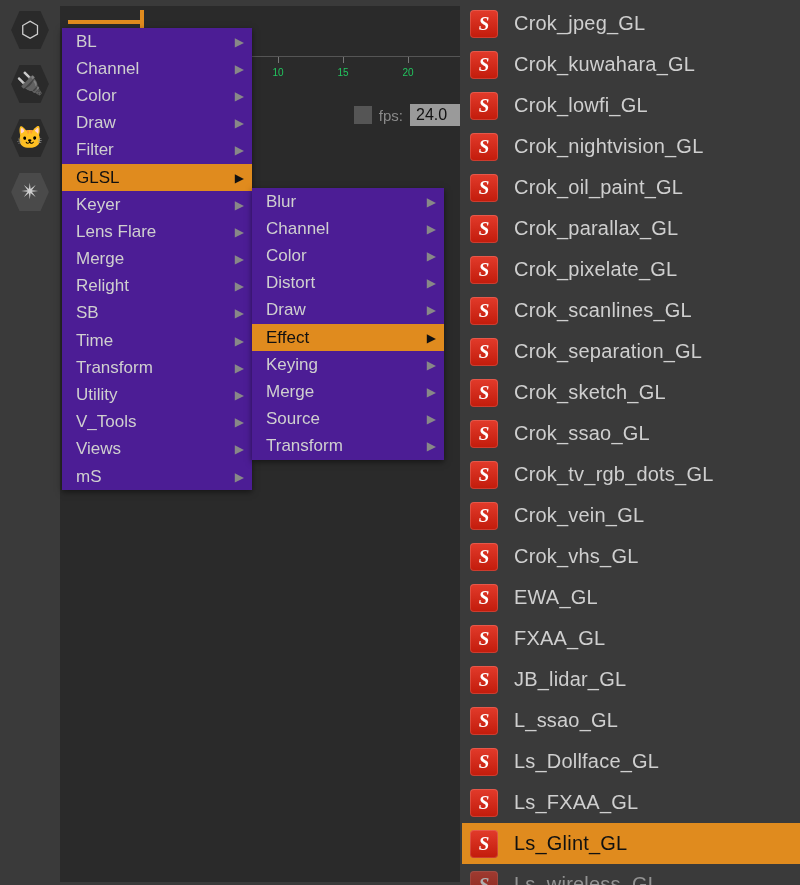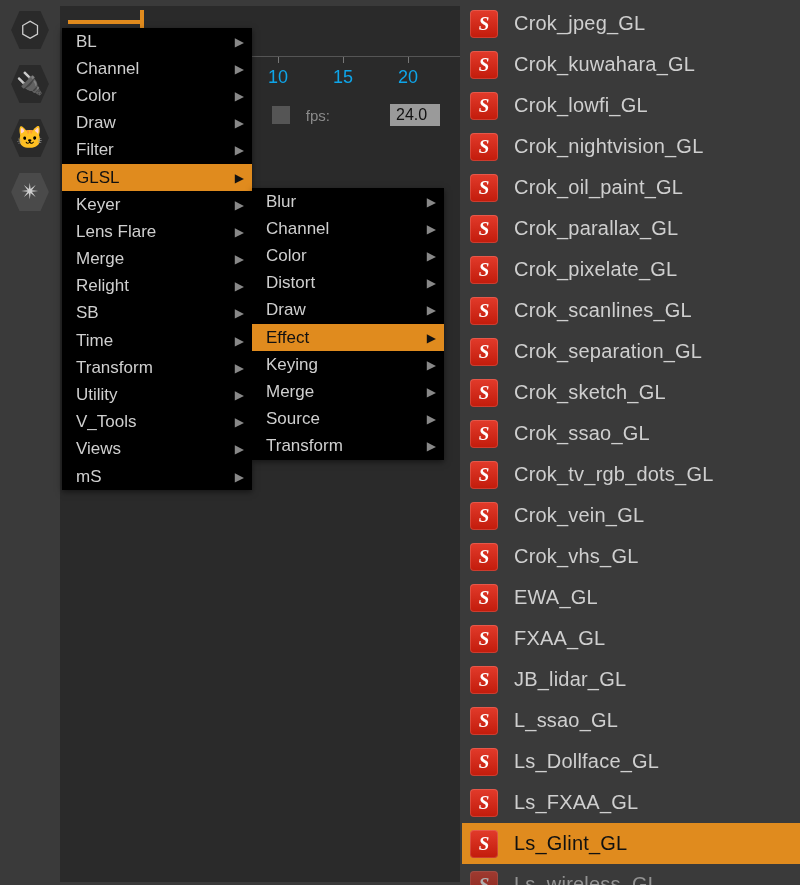--- a/index.html
+++ b/index.html
@@ -70,44 +70,42 @@
     height: 40px;
     border-top: 1px solid #555;
     margin-top: 6px;
   }
   .ruler .tick {
     position: absolute; top: 0;
     width: 1px; height: 6px; background: #777;
   }
   .ruler .ticklabel {
     position: absolute; top: 10px;
-    font-size: 18px; color: #0ea5e9;
+    font-size: 10px; color: #22c55e;
     transform: translateX(-50%);
   }
   .fps-row {
     display: flex; align-items: center;
-    gap: 16px; margin-top: 8px;
+    gap: 7px; margin-top: 8px;
     justify-content: flex-end;
-    padding-right: 20px;
   }
   .fps-check {
     width: 18px; height: 18px; background: #555;
   }
   .fps-input {
     background: #9a9a9a; color: #111;
     border: none; padding: 2px 6px;
     width: 50px; font-size: 16px;
     text-align: left;
-    margin-left: 44px;
   }
 
   
   .menu {
     position: absolute;
-    background: #000000;
+    background: #4c1d95;
     box-shadow: 0 2px 6px rgba(0,0,0,.5);
   }
   .menu-item {
     display: flex; align-items: center; justify-content: space-between;
     padding: 3.6px 8px 3.6px 14px;
     cursor: default;
     white-space: nowrap;
   }
   .menu-item .arrow {
     color: #888; font-size: 12px; margin-left: 30px;

